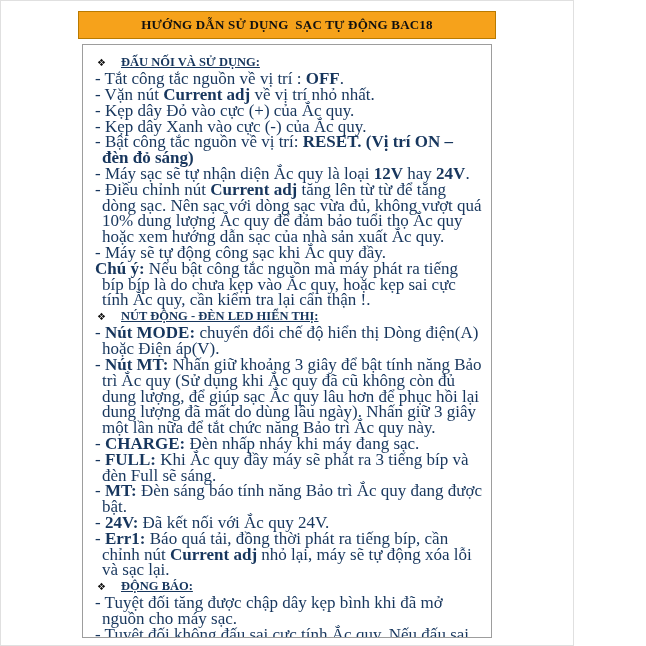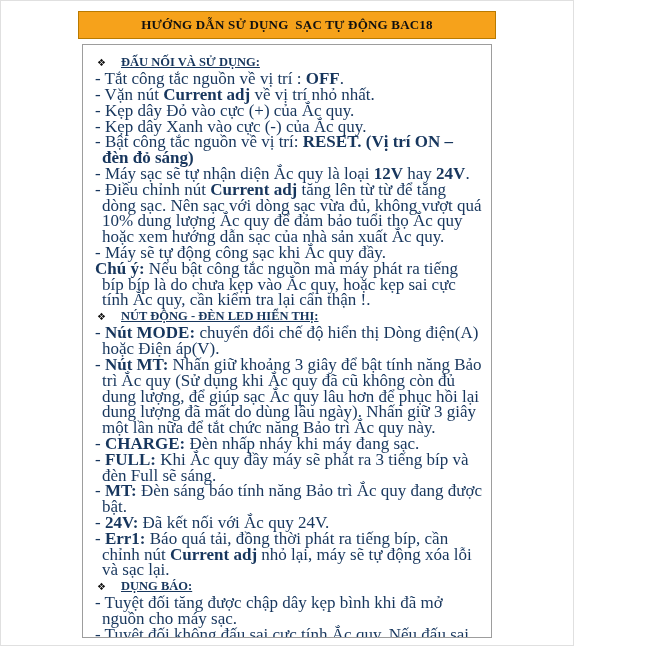--- a/index.html
+++ b/index.html
@@ -97,20 +97,20 @@
           <div class="section-heading"><span class="diamond">❖</span><span class="heading-text">NÚT ĐỘNG - ĐÈN LED HIỂN THỊ:</span></div>
           <div class="line"><span>- </span><span class="b">Nút MODE:</span><span> chuyển đổi chế độ hiển thị Dòng điện(A) hoặc Điện áp(V).</span></div>
           <div class="line"><span>- </span><span class="b">Nút MT:</span><span> Nhấn giữ khoảng 3 giây để bật tính năng Bảo trì Ắc quy (Sử dụng khi Ắc quy đã cũ không còn đủ dung lượng, để giúp sạc Ắc quy lâu hơn để phục hồi lại dung lượng đã mất do dùng lâu ngày). Nhấn giữ 3 giây một lần nữa để tắt chức năng Bảo trì Ắc quy này.</span></div>
           <div class="line"><span>- </span><span class="b">CHARGE:</span><span> Đèn nhấp nháy khi máy đang sạc.</span></div>
           <div class="line"><span>- </span><span class="b">FULL:</span><span> Khi Ắc quy đầy máy sẽ phát ra 3 tiếng bíp và đèn Full sẽ sáng.</span></div>
           <div class="line"><span>- </span><span class="b">MT:</span><span>  Đèn sáng báo tính năng Bảo trì Ắc quy đang được bật.</span></div>
           <div class="line"><span>- </span><span class="b">24V:</span><span> Đã kết nối với Ắc quy 24V.</span></div>
           <div class="line"><span>- </span><span class="b">Err1:</span><span> Báo quá tải, đồng thời phát ra tiếng bíp, cần chỉnh nút </span><span class="b">Current adj</span><span> nhỏ lại, máy sẽ tự động xóa lỗi và sạc lại.</span></div>
         </div>
         <div>
-          <div class="section-heading"><span class="diamond">❖</span><span class="heading-text">DỤNG BÁO:</span></div>
+          <div class="section-heading"><span class="diamond">❖</span><span class="heading-text">ĐỘNG BÁO:</span></div>
           <div class="line"><span>- Tuyệt đối tăng được chập dây kẹp bình khi đã mở nguồn cho máy sạc.</span></div>
           <div class="line"><span>- Tuyệt đối không đấu sai cực tính Ắc quy. Nếu đấu sai máy sẽ phát ra tiếng bíp để cảnh báo. Khi đó cần đấu lại cho đúng.</span></div>
           <div class="line gap"><span>- Tránh xa tầm tay trẻ em.</span></div>
         </div>
       </div>
   </div>
 </div>
 
 </body></html>

